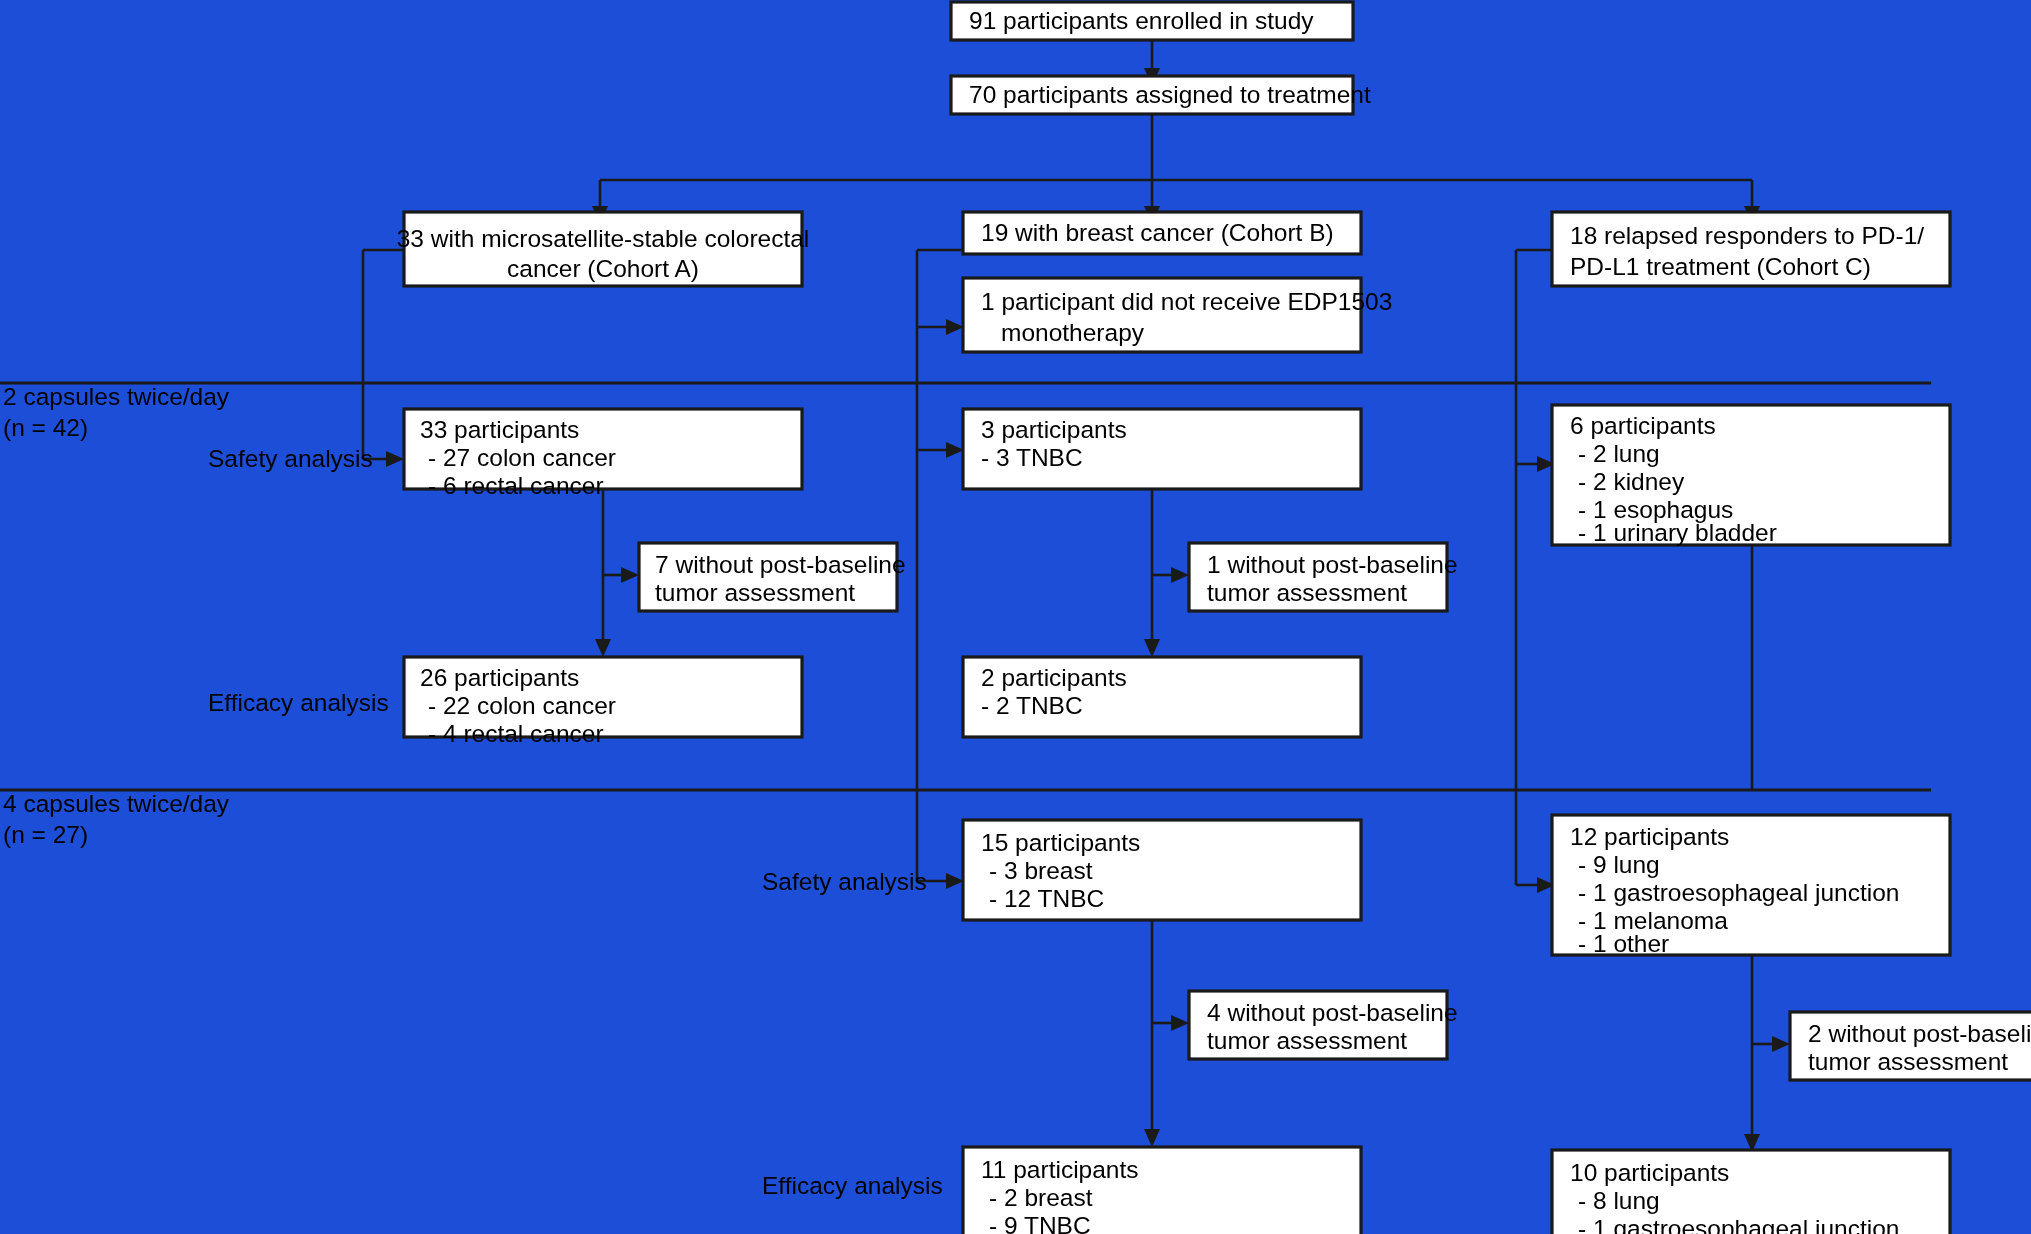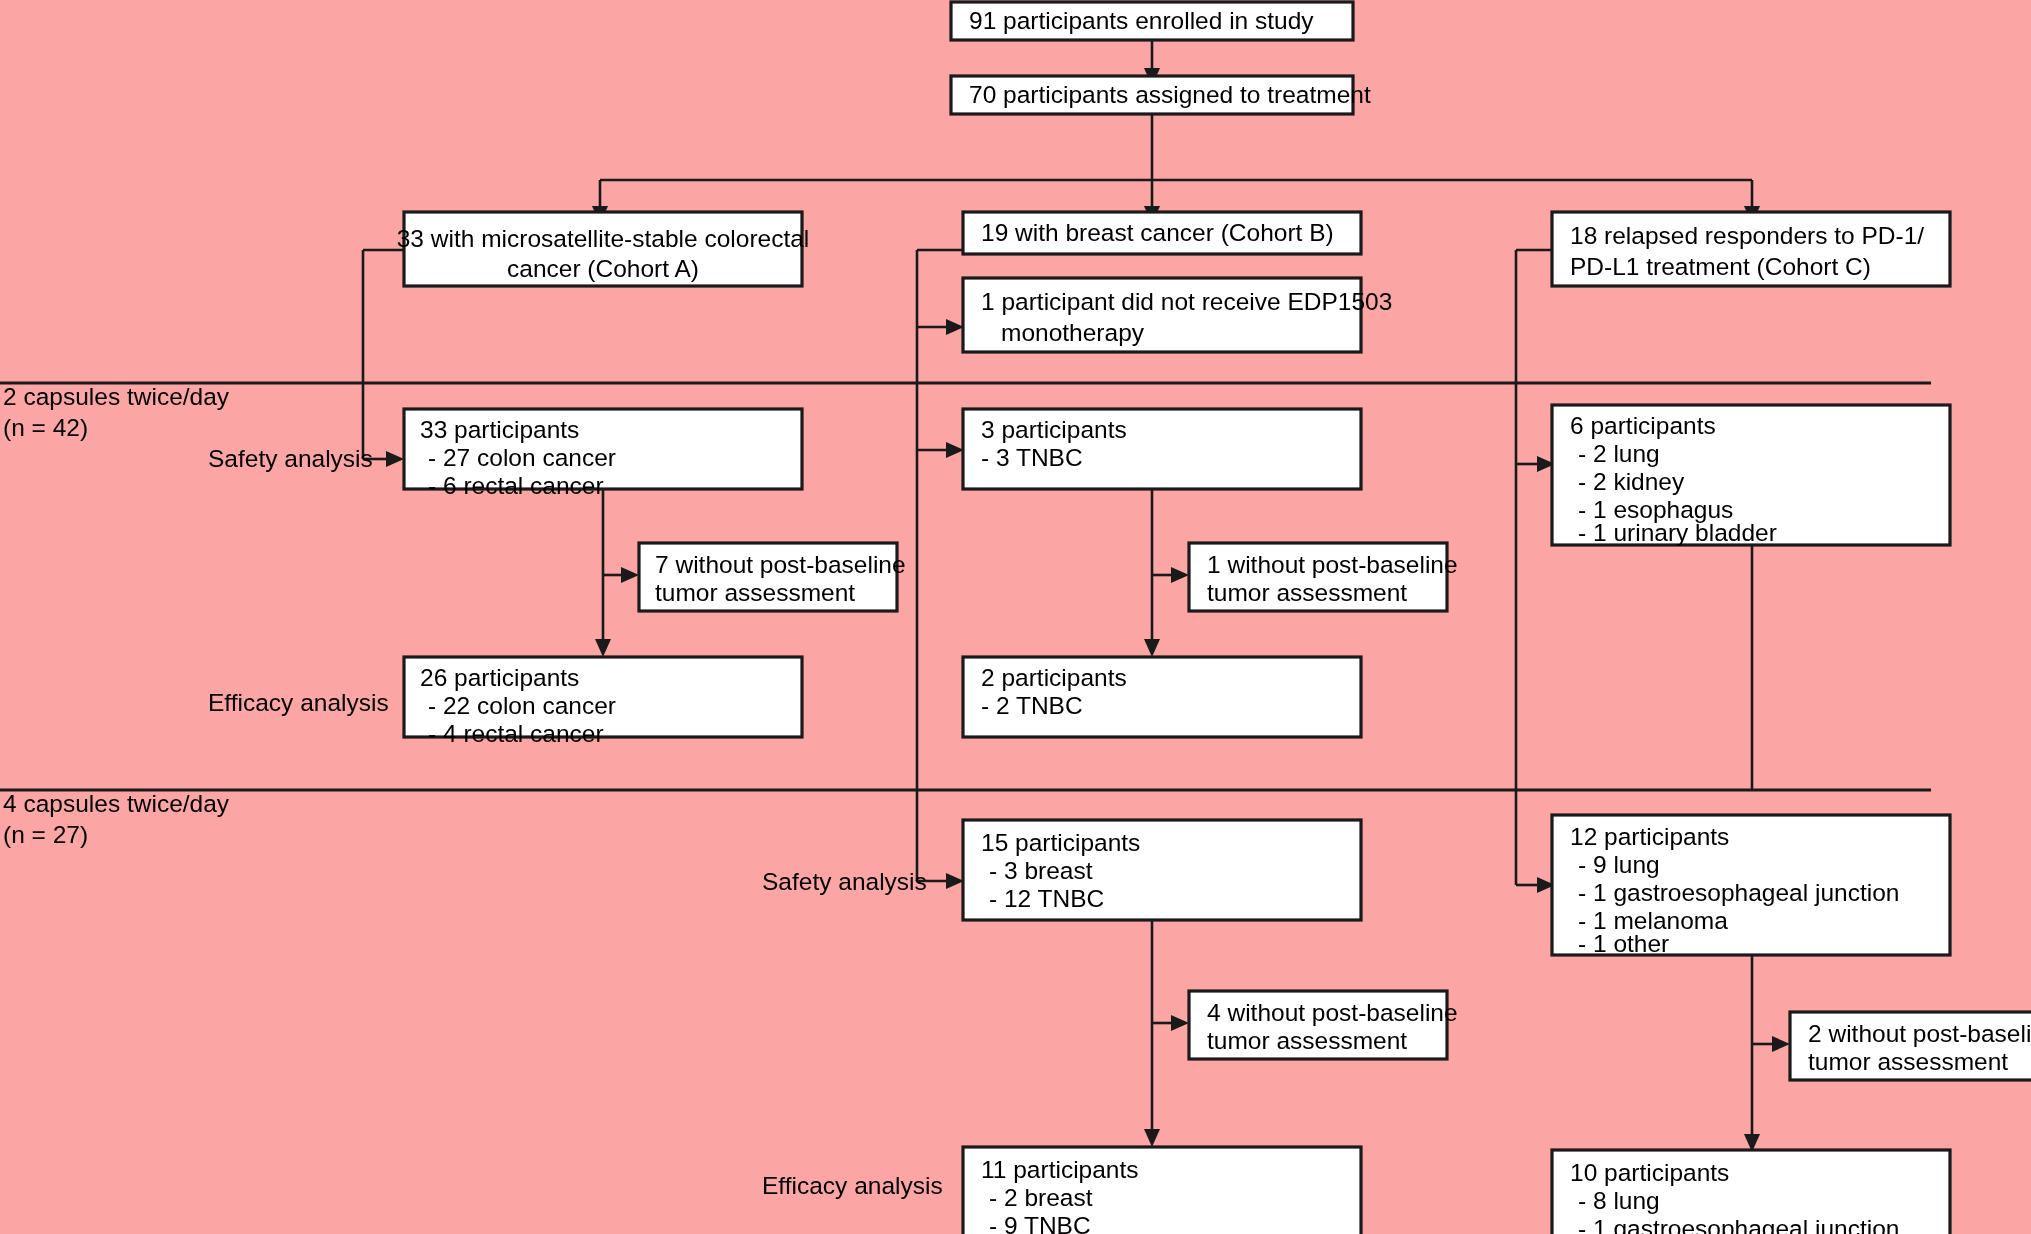--- a/index.html
+++ b/index.html
@@ -4,21 +4,21 @@
 <style>
   html, body {
     margin: 0;
     padding: 0;
     background: #ffffff;
   }
   #root {
     position: relative;
     width: 2031px;
     height: 1234px;
-    background: #fca5a5;
+    background: #1d4ed8;
     font-family: "Liberation Sans", sans-serif;
   }
   svg.flow {
     position: absolute;
     top: 0; left: 0;
     width: 2031px;
     height: 1234px;
   }
   .box {
     fill: #ffffff;

